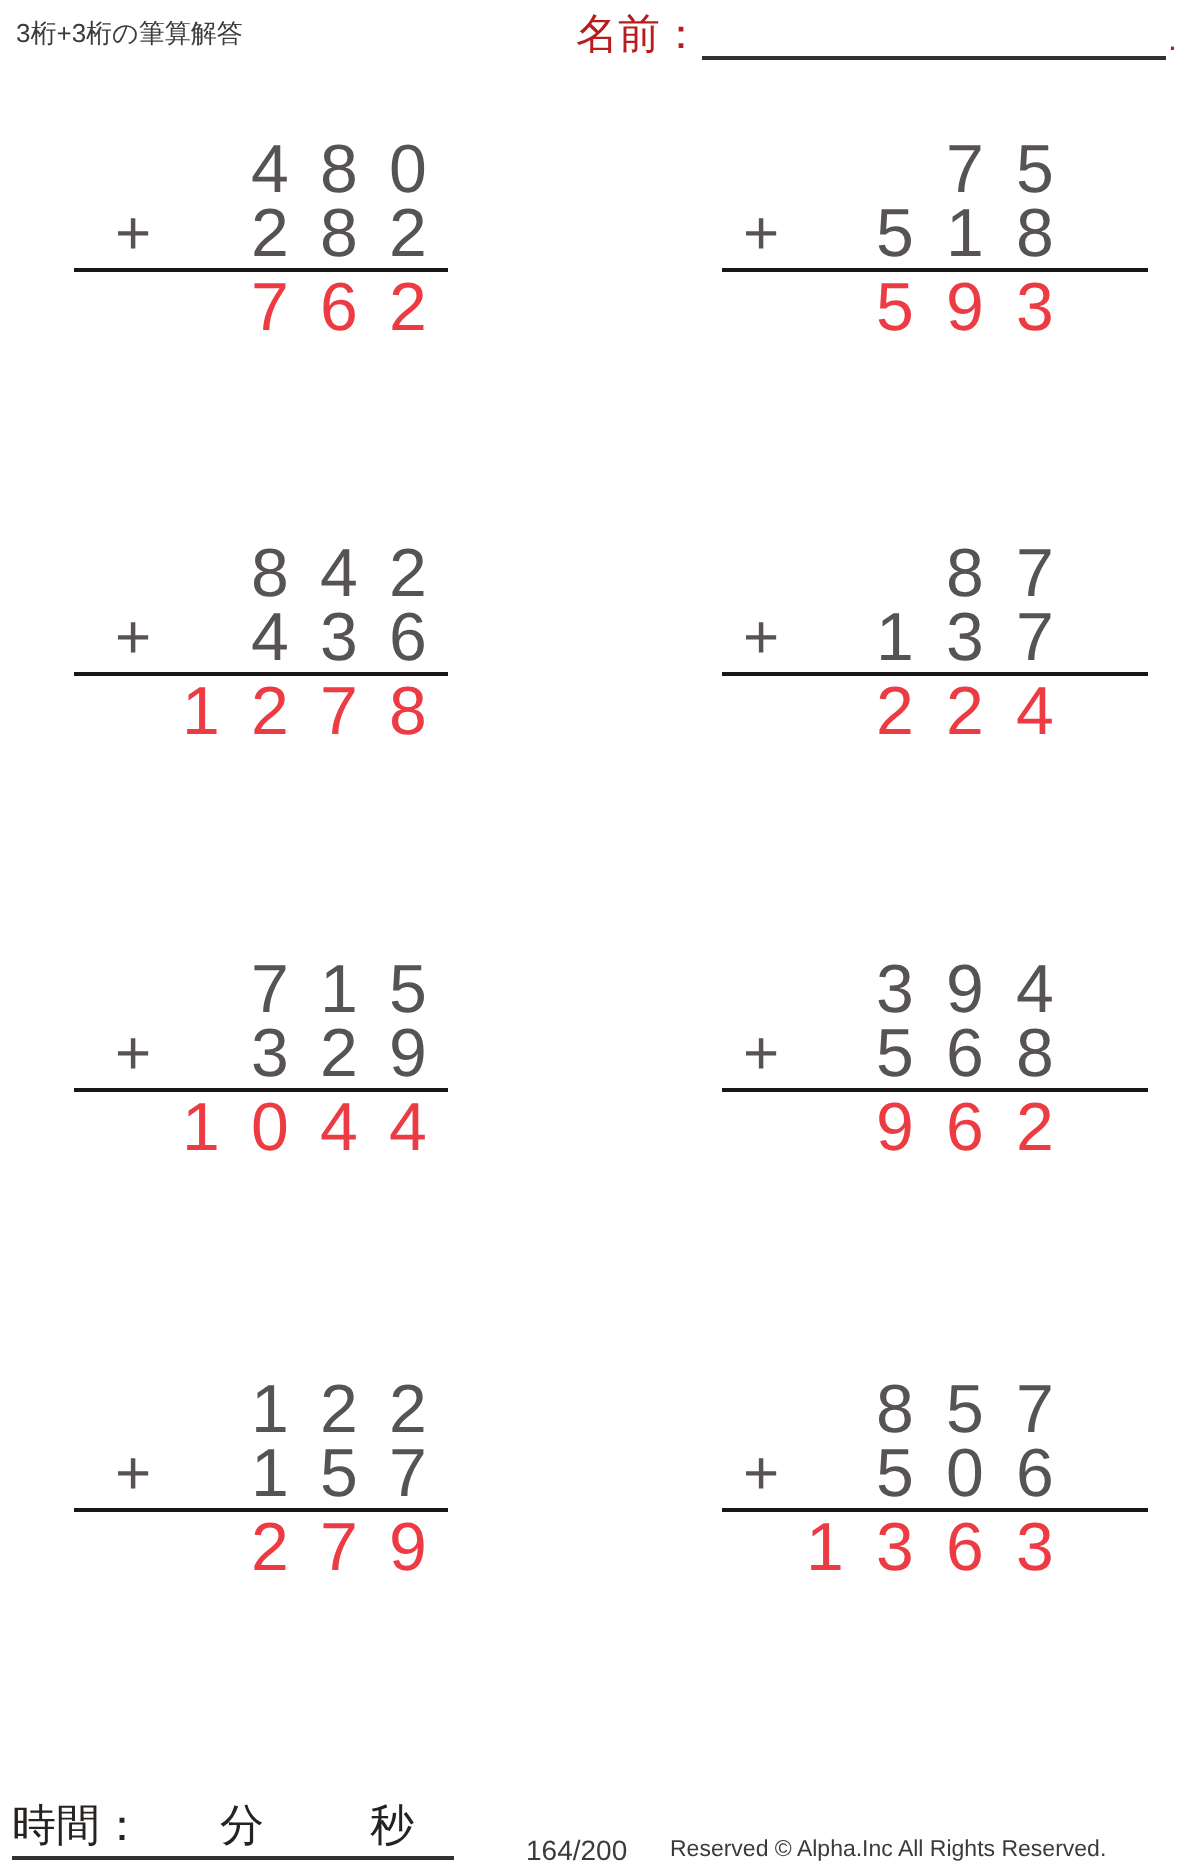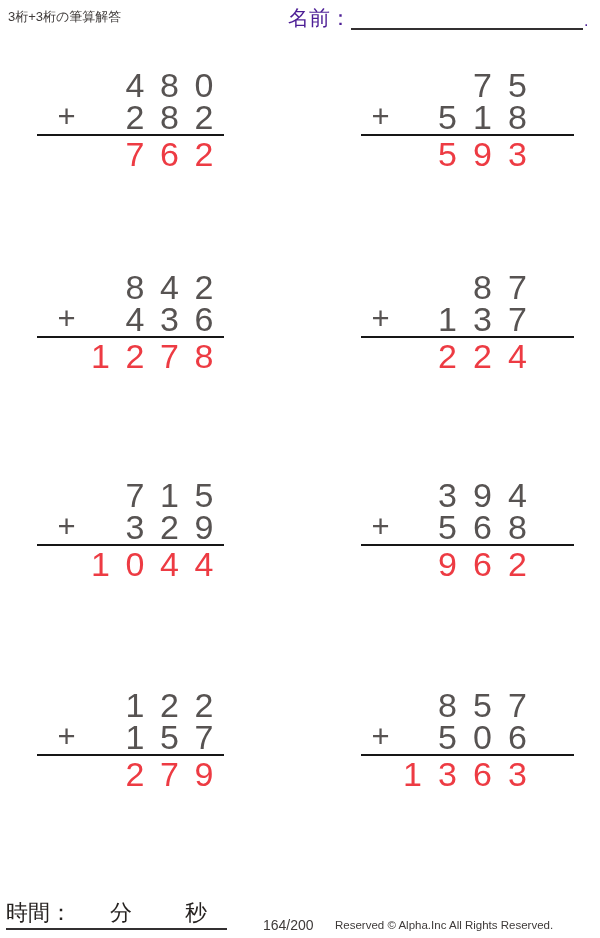--- a/index.html
+++ b/index.html
@@ -14,21 +14,21 @@
     --rule:#171717;
     --ink:#3e3a39;
   }
   .title{
     position:absolute;left:8px;top:8px;
     font-size:13px;color:var(--ink);
   }
   .name-row{
     position:absolute;left:288px;top:5px;
     display:flex;align-items:flex-end;
-    color:#4c1d95;
+    color:#b91c1c;
   }
   .name-label{font-size:21px;line-height:25px;}
   .name-line{
     display:inline-block;width:232px;height:23px;
     border-bottom:2px solid #333031;
   }
   .name-period{font-size:16px;line-height:18px;margin-left:1px;}
   .problem{position:absolute;}
   .cell{
     position:absolute;width:35px;text-align:center;

